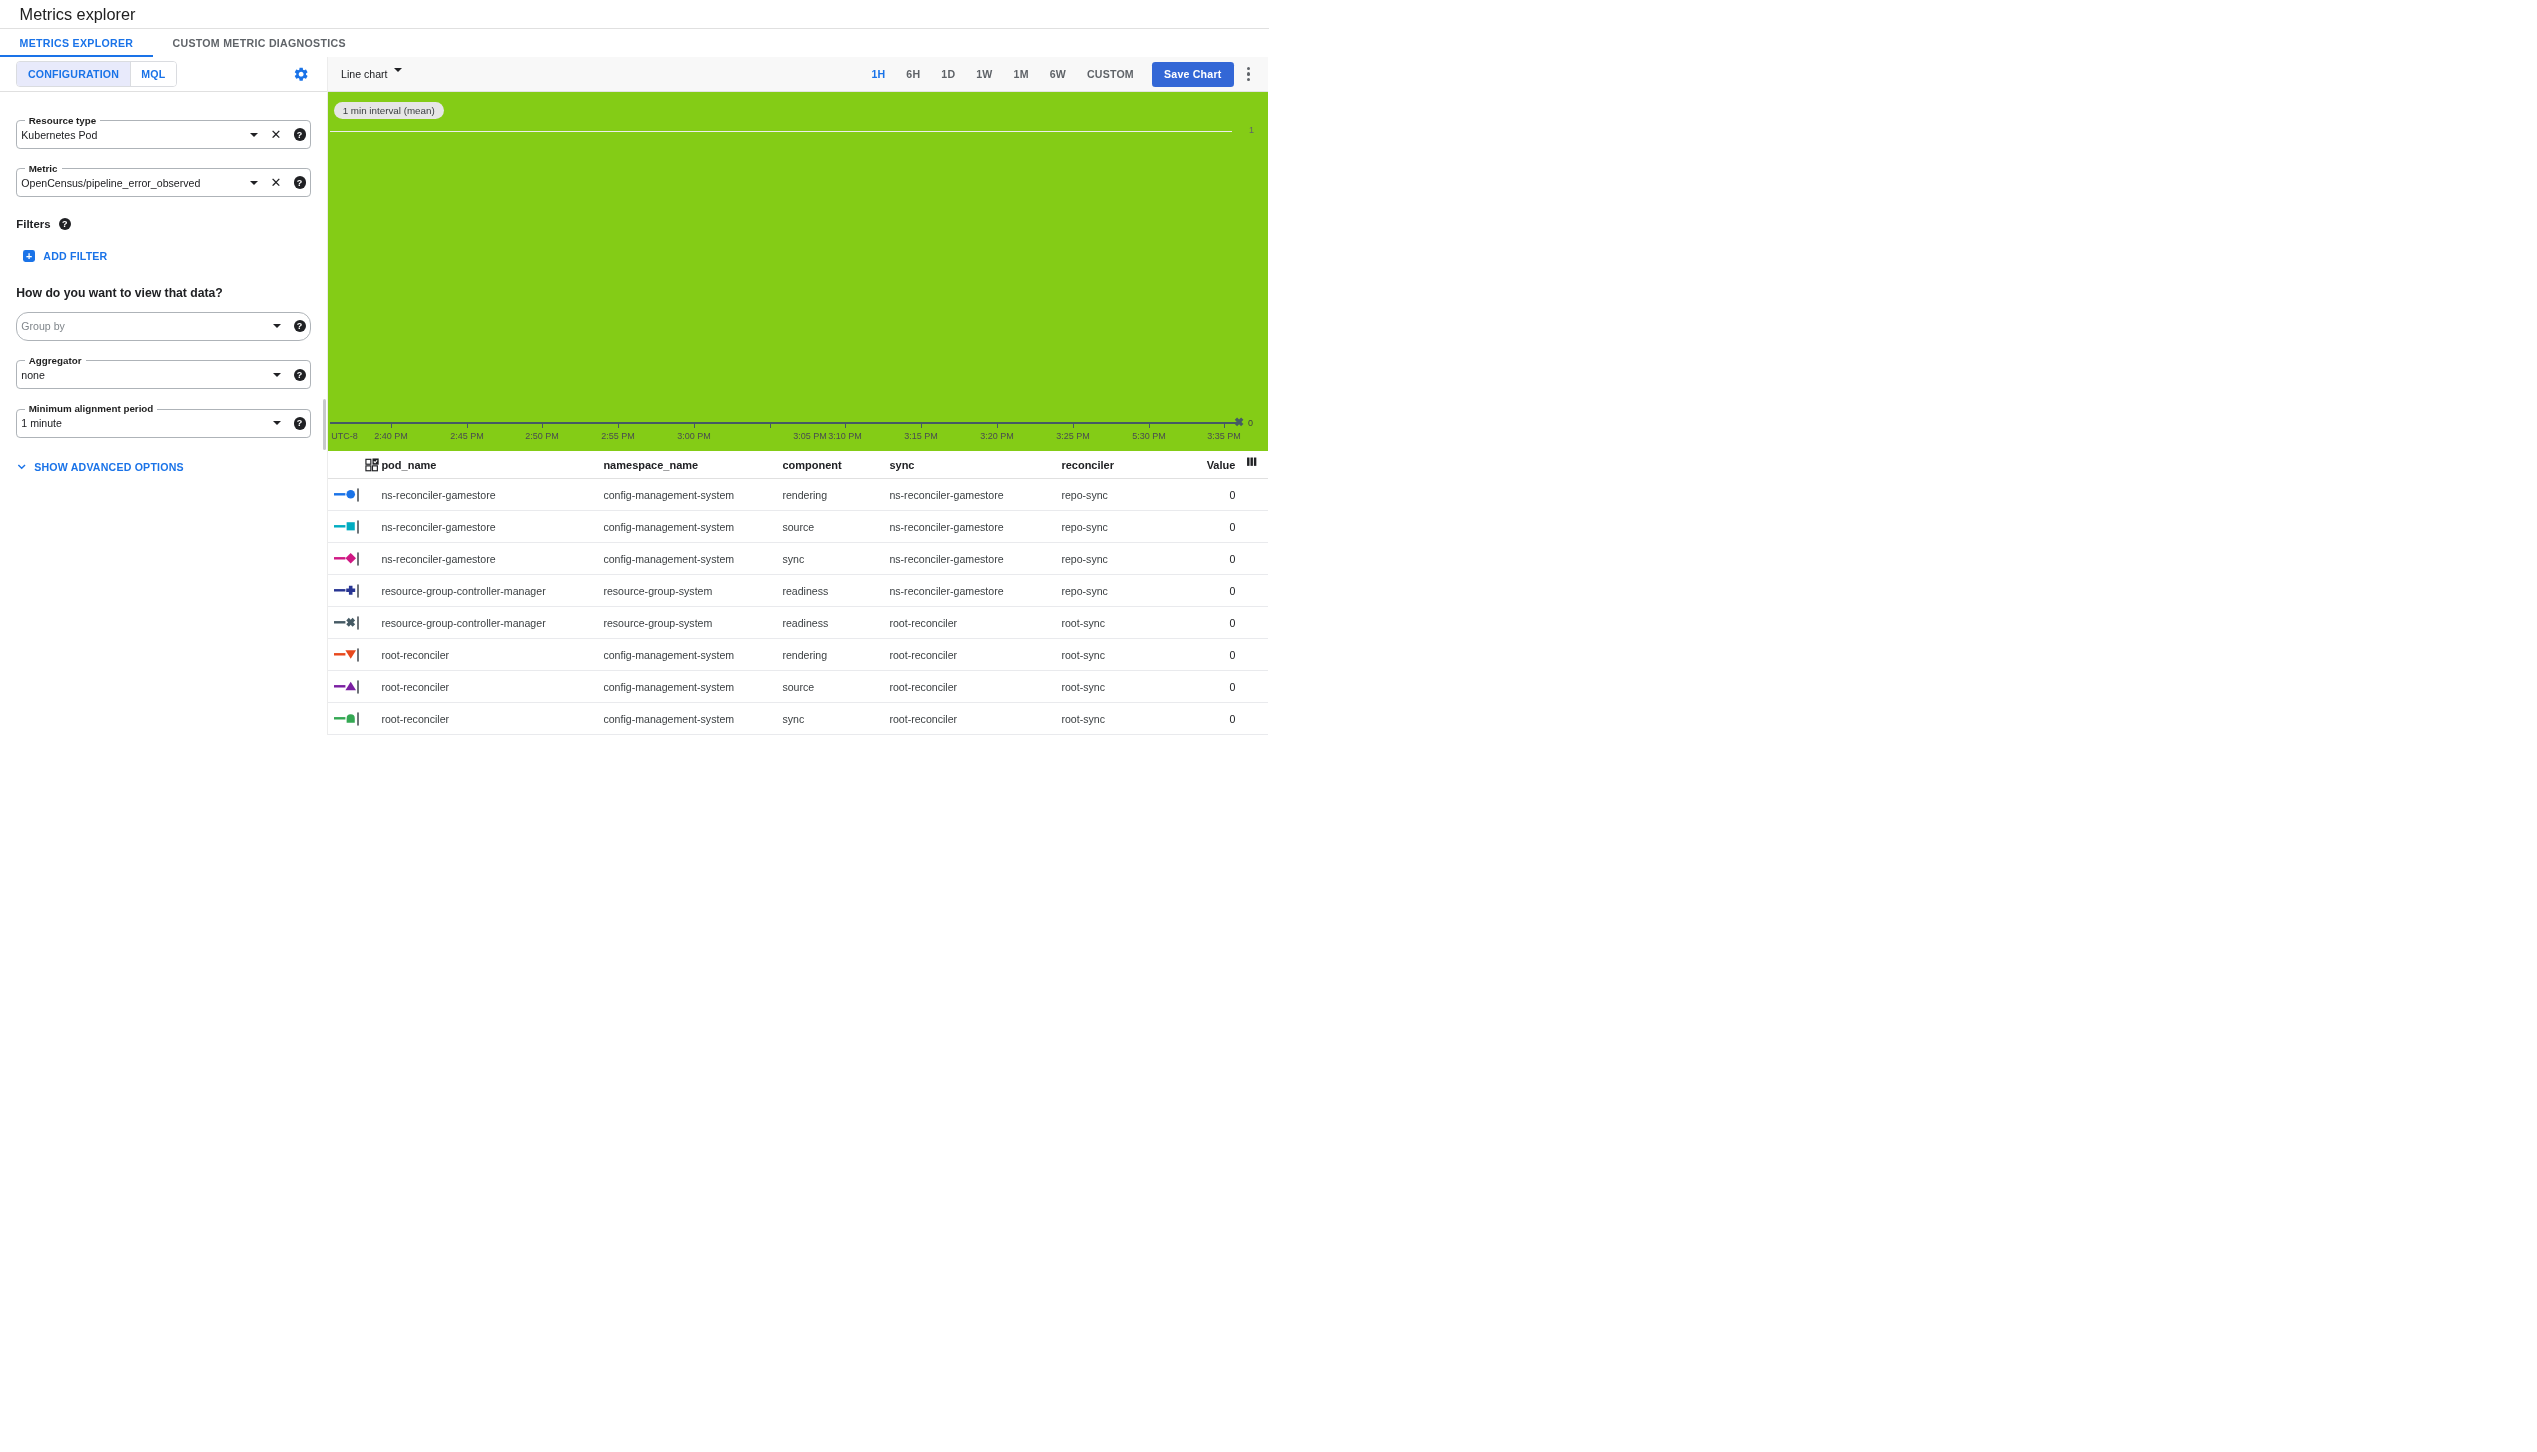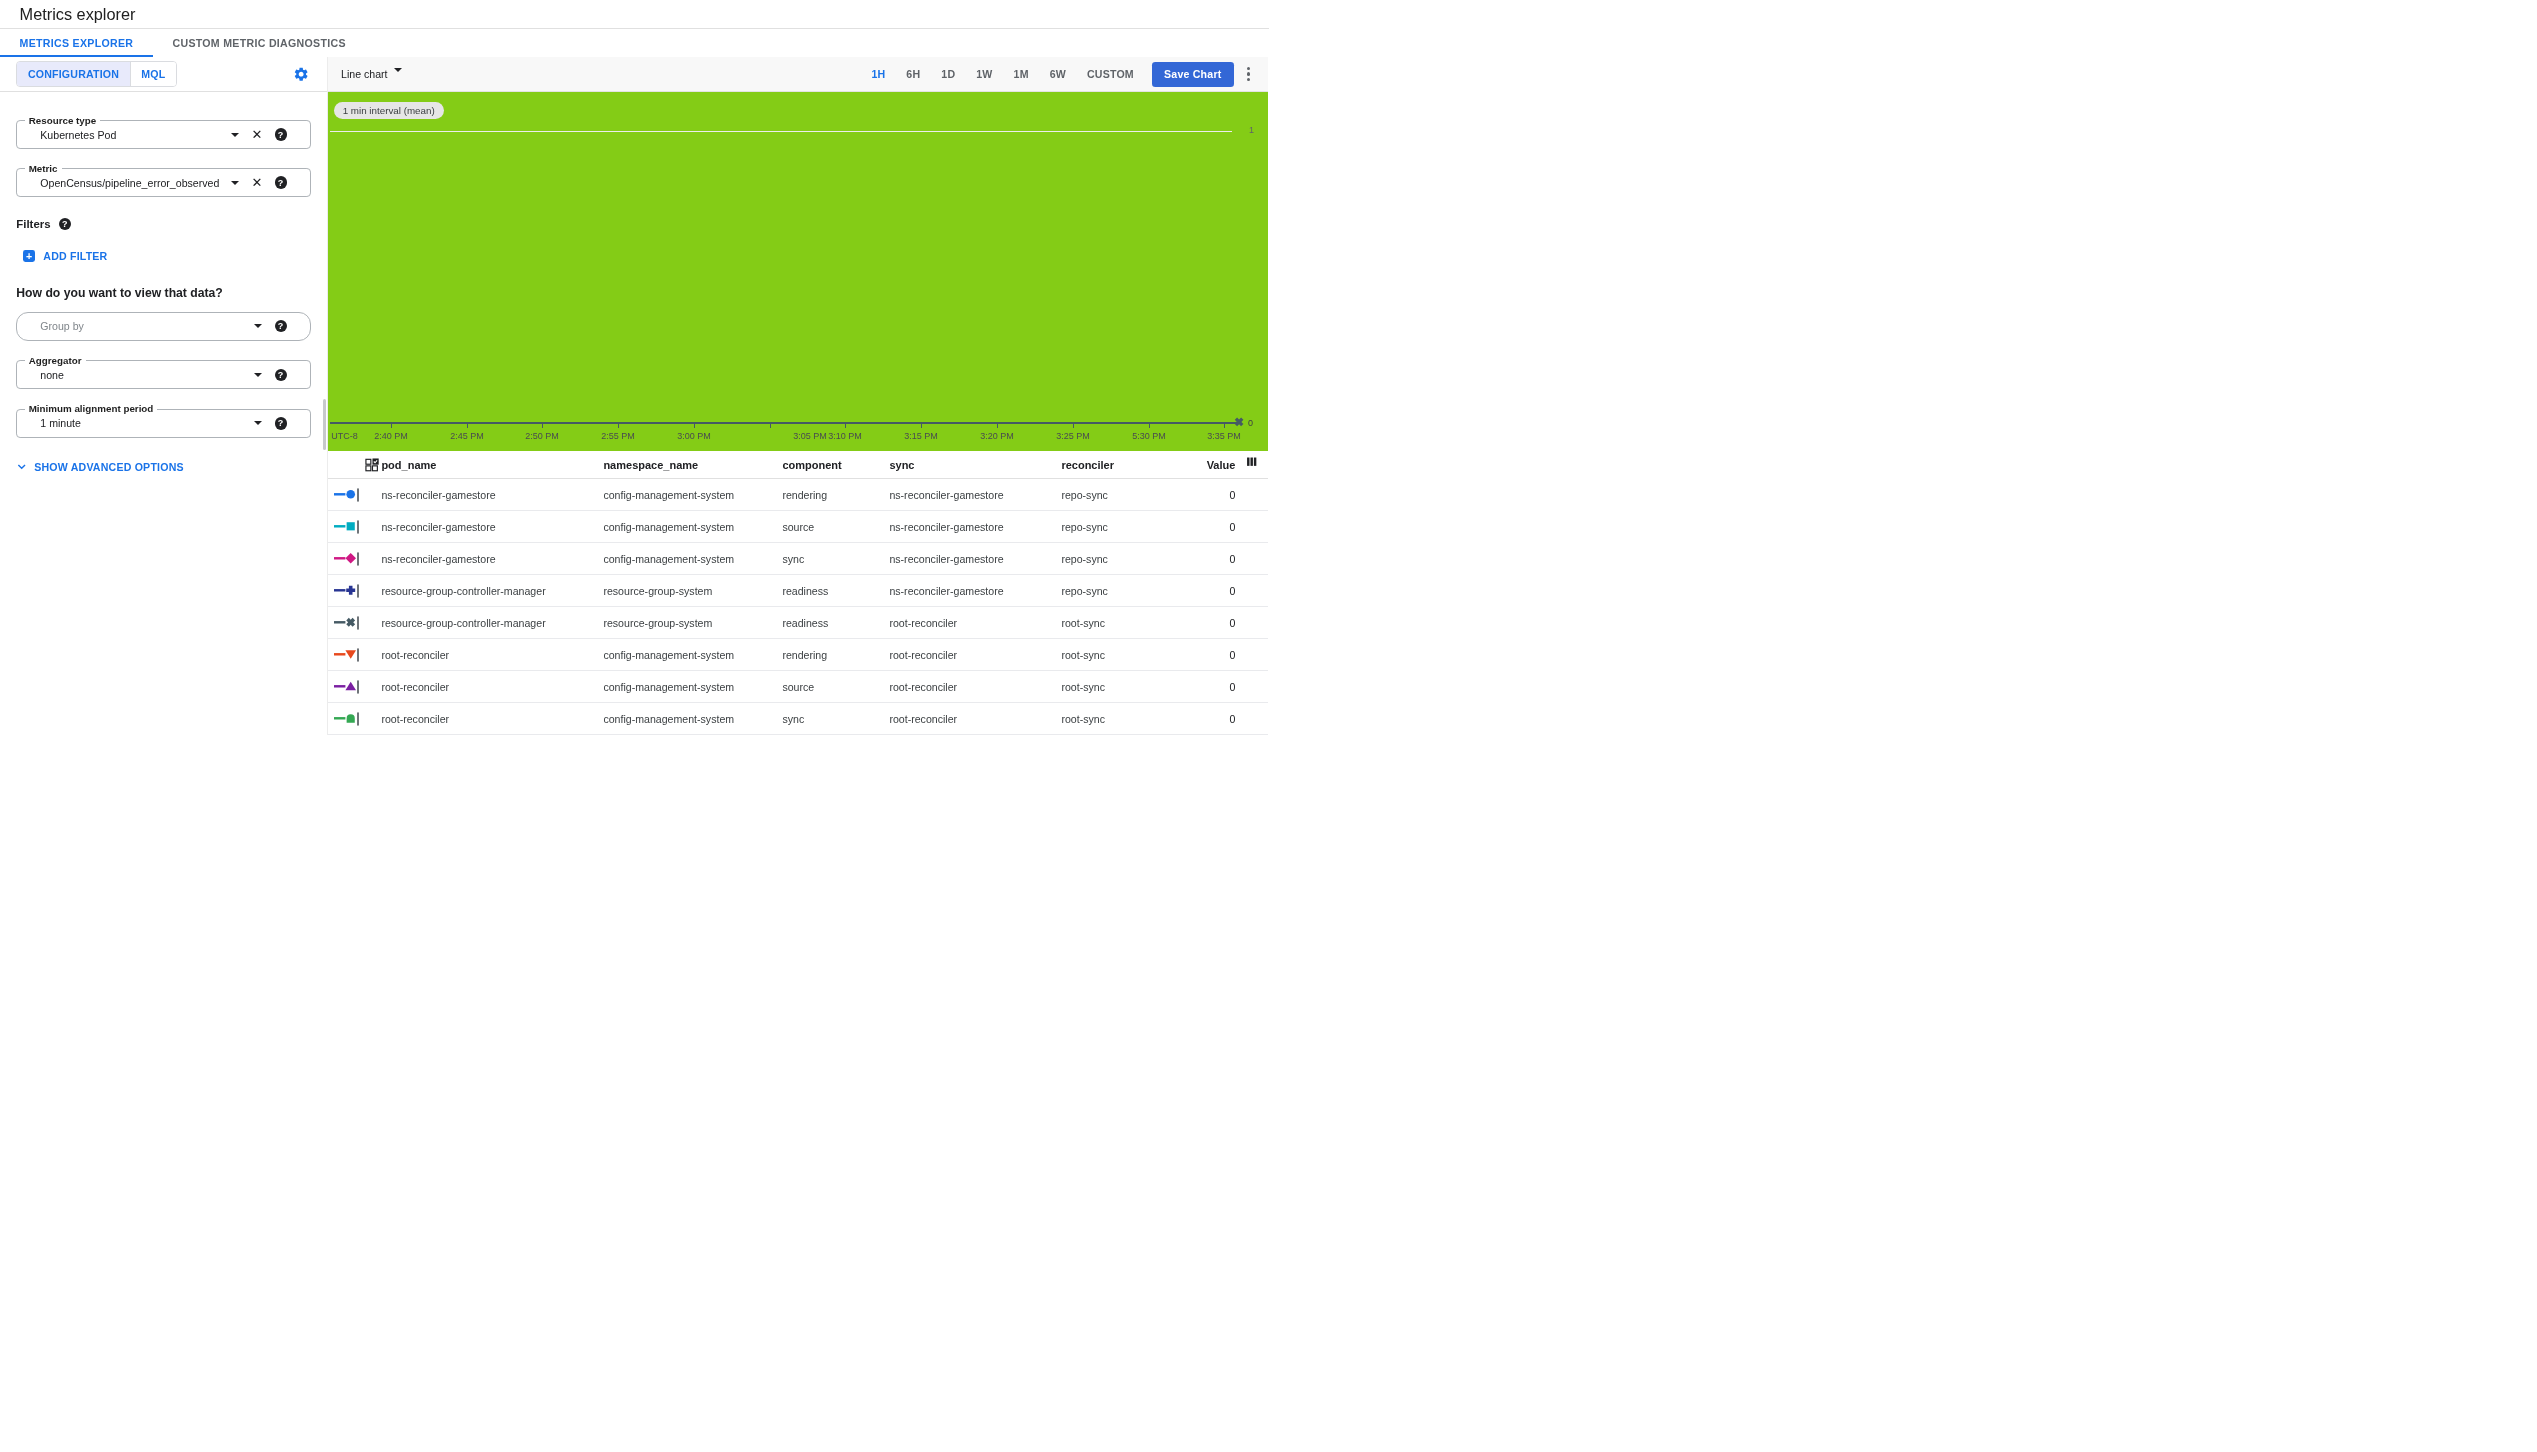--- a/index.html
+++ b/index.html
@@ -19,21 +19,21 @@
   .content { display:flex; align-items:stretch; }
   .left-panel { width:328px; min-height:669px; border-right:0.8px solid #ececec; position:relative; flex:none; }
   .right-pane { width:940px; flex:none; }
   
   .mode-row { height:35px; display:flex; align-items:center; justify-content:space-between; padding:0 18px 0 16.3px; border-bottom:0.8px solid #e0e0e0; }
   .mode-group { display:flex; border:0.8px solid #dadce0; border-radius:4px; overflow:hidden; }
   .mode-btn { font-size:10.6px; font-weight:700; letter-spacing:0.2px; color:#1a73e8; padding:5.7px 10.6px; background:#fff; cursor:pointer; }
   .mode-btn.selected { background:#e8eafb; }
   .mode-btn + .mode-btn { border-left:0.8px solid #dadce0; }
   .gear { width:16.3px; height:16.3px; cursor:pointer; }
-  .lfield { position:relative; height:29px; border:0.8px solid #aeb3b8; border-radius:4.1px; margin:0 16.3px; display:flex; align-items:center; padding:0 23px; background:#fff; }
+  .lfield { position:relative; height:29px; border:0.8px solid #aeb3b8; border-radius:4.1px; margin:0 16.3px; display:flex; align-items:center; padding:0 4px; background:#fff; }
   .flabel { position:absolute; top:-6.5px; left:7.3px; background:#fff; padding:0 4.1px; font-size:9.8px; font-weight:700; color:#1f1f1f; white-space:nowrap; }
   .fvalue { flex:1; font-size:10.6px; color:#202124; white-space:nowrap; overflow:hidden; }
   .fvalue.placeholder { color:#80868b; }
   .ficons { display:flex; align-items:center; gap:12.2px; padding-left:6.5px; }
   .dd-arrow { width:0; height:0; border-left:4.1px solid transparent; border-right:4.1px solid transparent; border-top:4.9px solid #202124; cursor:pointer; }
   .clear-x { font-size:13px; line-height:1; color:#202124; font-weight:700; cursor:pointer; }
   .help-dot { width:12.2px; height:12.2px; border-radius:50%; background:#202124; color:#fff; font-size:9px; font-weight:700; display:flex; align-items:center; justify-content:center; cursor:pointer; flex:none; }
   .filters-row { display:flex; align-items:center; gap:8.1px; margin:21px 16.3px 0; }
   .section-label { font-size:11.4px; font-weight:700; color:#202124; }
   .addfilter { display:flex; align-items:center; gap:8.1px; margin:19.6px 16.3px 0 23px; color:#1a73e8; font-size:10.6px; font-weight:700; letter-spacing:0.2px; cursor:pointer; }

